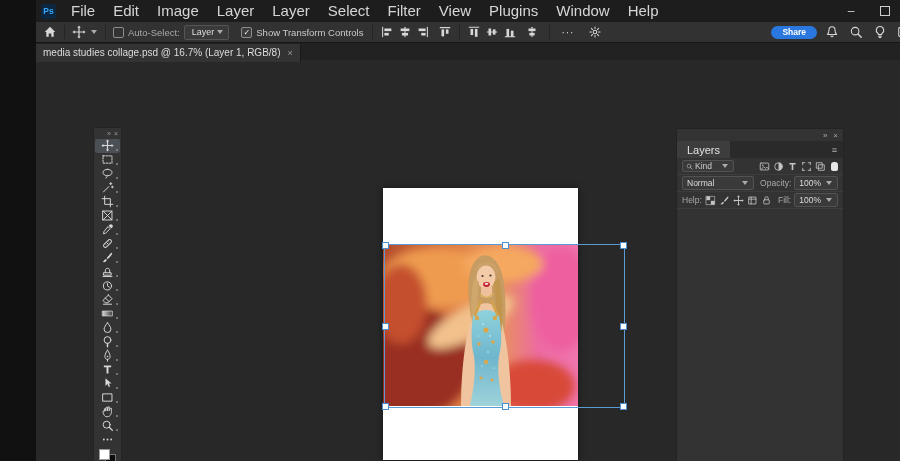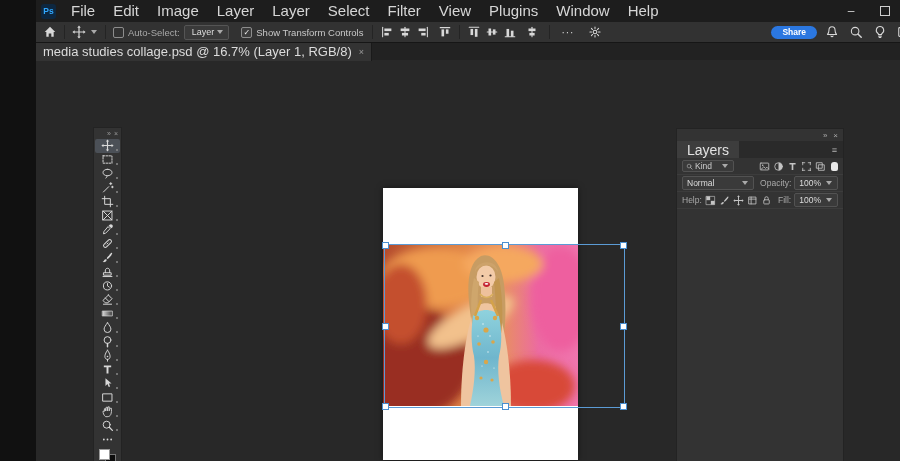--- a/index.html
+++ b/index.html
@@ -24,21 +24,21 @@
       text-align:center;color:#efefef;background:transparent;}
   .cb.checked{background:#3c3c3c;}
   .dropbox{display:flex;align-items:center;background:#3a3a3a;border:1px solid #555;border-radius:2px;height:13px;
            padding:0 2px 0 7px;margin:0 4px;font-size:9px;color:#ddd;}
   .ob-right{position:absolute;right:5px;top:0;height:20px;display:flex;align-items:center;gap:6px;}
   .share{background:#2b77e0;color:#fff;font-size:8.5px;font-weight:bold;border-radius:8px;padding:2px 11px;line-height:9px;}
   
   .tabbar{position:absolute;top:42px;left:0;right:0;height:18px;background:#222;z-index:28;}
   .doctab{display:inline-flex;align-items:center;height:18px;background:#333;border-right:1px solid #1a1a1a;
           padding:0 7px;max-width:360px;}
-  .doctab .t{font-size:13px;color:#dcdcdc;white-space:nowrap;}
+  .doctab .t{font-size:10px;color:#dcdcdc;white-space:nowrap;}
   .doctab .x{font-size:9px;color:#9a9a9a;margin-left:7px;}
   
   .workspace{position:absolute;top:60px;left:0;right:0;bottom:0;background:#282828;}
   .docwhite{position:absolute;left:347px;top:128px;width:195px;height:272px;background:#fff;box-shadow:0 0 6px rgba(0,0,0,.5);}
   .photo{position:absolute;left:347px;top:184px;width:195px;height:162px;}
   .photo svg{display:block;width:100%;height:100%;}
   .xform{position:absolute;left:348px;top:184px;width:239px;height:162px;border:1px solid #5b9bd5;z-index:5;}
   .hdl{position:absolute;width:5px;height:5px;background:#fff;border:1px solid #4a8fd0;}
   
   .toolbar{position:absolute;left:57px;top:67px;width:27px;bottom:0;background:#333;border:1px solid #232323;
@@ -51,21 +51,21 @@
   .tool::after{content:"";position:absolute;right:2px;bottom:2px;width:2px;height:2px;background:#8a8a8a;border-radius:50%;}
   .tool.nofly::after{display:none;}
   .swatches{position:relative;width:25px;height:16px;margin-top:1px;}
   .sw-fg{position:absolute;left:4px;top:1px;width:9px;height:9px;background:#fff;border:1px solid #999;z-index:2;}
   .sw-bg{position:absolute;left:10px;top:6px;width:9px;height:9px;background:#0d0d0d;border:1px solid #777;}
   
   .lp{position:absolute;left:640px;top:68px;width:168px;height:381px;background:#333;border:1px solid #232323;
       box-sizing:border-box;z-index:10;display:flex;flex-direction:column;font-size:8.5px;color:#bdbdbd;}
   .lp-dock{height:12px;display:flex;justify-content:flex-end;align-items:center;gap:6px;padding-right:5px;color:#aaa;font-size:8px;}
   .lp-tabs{height:17px;background:#2a2a2a;display:flex;align-items:center;position:relative;}
-  .lp-tab{height:17px;background:#3d3d3d;color:#e2e2e2;font-size:14px;display:flex;align-items:center;padding:0 10px;}
+  .lp-tab{height:17px;background:#3d3d3d;color:#e2e2e2;font-size:11px;display:flex;align-items:center;padding:0 10px;}
   .lp-menu{position:absolute;right:6px;color:#b5b5b5;font-size:9px;}
   .lp-row{display:flex;align-items:center;height:16px;padding:0 5px;border-bottom:1px solid #3c3c3c;gap:3px;}
   .kindbox{display:flex;align-items:center;background:#3a3a3a;border:1px solid #525252;border-radius:2px;height:12px;
            padding:0 2px 0 3px;width:52px;box-sizing:border-box;gap:2px;color:#ccc;}
   .kindbox svg{width:7px;height:7px;}
   .fico{width:11px;height:11px;display:inline-flex;color:#c4c4c4;}
   .fico svg{width:100%;height:100%;}
   .ftoggle{width:7px;height:9px;background:#e8e8e8;border-radius:3px 3px 2px 2px;margin-left:2px;}
   .valbox{display:flex;align-items:center;background:#3a3a3a;border:1px solid #525252;border-radius:2px;height:12px;
           padding:0 2px 0 4px;color:#ddd;gap:2px;}

